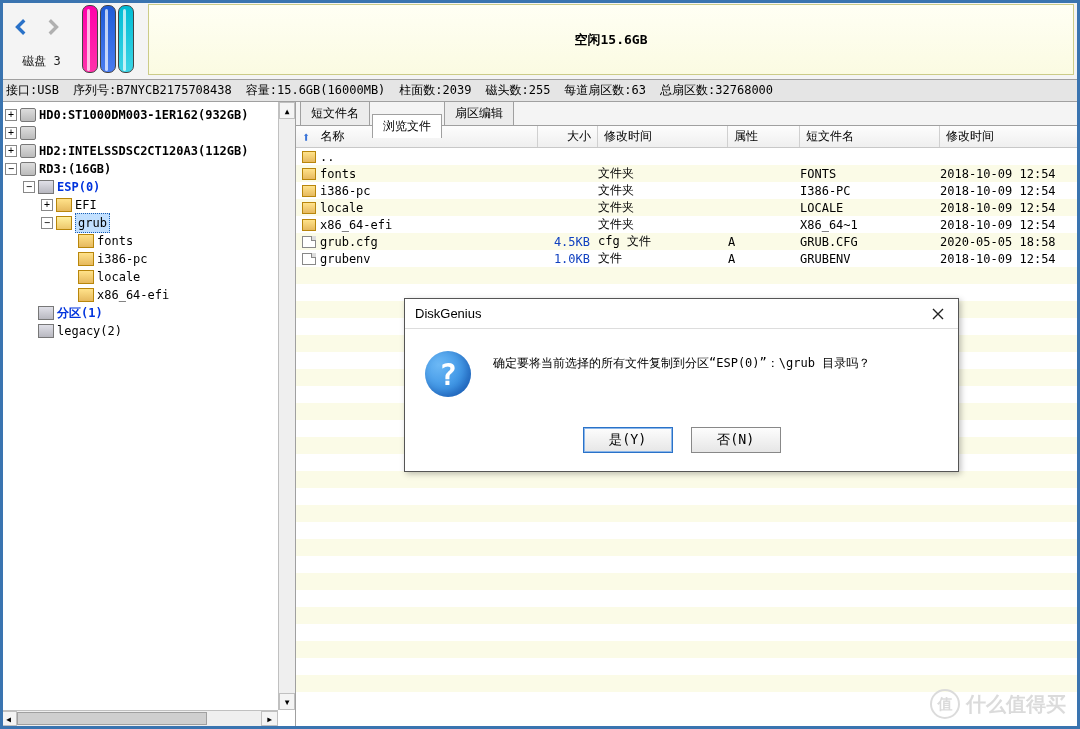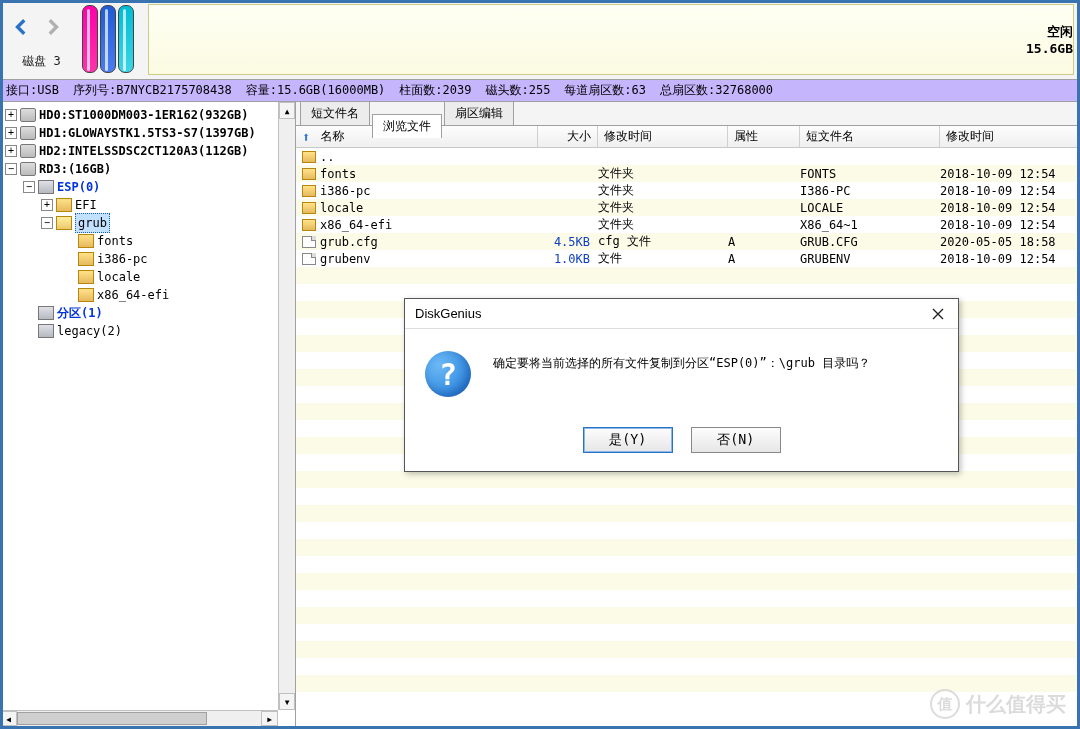--- a/index.html
+++ b/index.html
@@ -13,24 +13,24 @@
   .nav-label { font-size: 12px; margin-top: 14px; color: #222; font-family: "SimSun", monospace; margin-left: 9px; }
 
   .bars { display: flex; align-items: flex-end; gap: 2px; padding: 4px 4px 4px 4px; }
   .bar { width: 16px; height: 68px; border-radius: 7px; border: 1px solid #444; background: linear-gradient(#ccc, #eee); position: relative; }
   .bar.magenta { background: linear-gradient(#ff00aa, #ff33aa); }
   .bar.blue    { background: linear-gradient(#1e5bd6, #4a7cf0); }
   .bar.cyan    { background: linear-gradient(#00bcd4, #3dd5e6); }
   .bar::before { content: ""; position: absolute; left: 4px; top: 3px; width: 3px; height: 62px; background: rgba(255,255,255,.7); border-radius: 2px; }
 
   .capacity-box { flex: 1; display: flex; flex-direction: column; padding: 2px; }
-  .cap-top { flex: 1; border: 1px solid #cc8; background: linear-gradient(#fffff4, #fbfbe2); display: flex; flex-direction: column; justify-content: center; align-items: flex-end; }
+  .cap-top { flex: 1; border: 1px solid #cc8; background: linear-gradient(#fffff4, #fbfbe2); display: flex; flex-direction: row; justify-content: center; align-items: center; }
   .cap-top div { font-size: 13px; font-weight: bold; font-family: "SimSun", monospace; }
 
-  .infobar { height: 22px; border-bottom: 1px solid #a0a0a0; background: #c4b5fd; display: flex; align-items: center; padding: 0 6px; gap: 14px; font-family: "SimSun", monospace; white-space: nowrap; }
+  .infobar { height: 22px; border-bottom: 1px solid #a0a0a0; background: #e5e5e5; display: flex; align-items: center; padding: 0 6px; gap: 14px; font-family: "SimSun", monospace; white-space: nowrap; }
 
   .main { display: flex; height: calc(729px - 105px); }
   .tree-pane { width: 296px; border-right: 1px solid #a0a0a0; overflow: hidden; position: relative; background: #fff; }
   .tree-inner { padding: 4px 2px; font-family: "SimSun", monospace; line-height: 18px; }
   .tree-row { display: flex; align-items: center; white-space: nowrap; height: 18px; }
   .tree-row .exp { width: 12px; height: 12px; border: 1px solid #888; display: inline-flex; align-items: center; justify-content: center; font-size: 10px; line-height: 1; margin: 0 3px; background: #fff; cursor: pointer; }
   .tree-row .noexp { width: 18px; display: inline-block; }
   .tree-row .ic { width: 16px; height: 14px; margin-right: 3px; display: inline-block; }
   .disk-ic { background: linear-gradient(#ddd,#bbb); border: 1px solid #777; border-radius: 2px; }
   .folder-ic { background: linear-gradient(#ffe28a,#e6b95e); border: 1px solid #b8860b; }
@@ -132,21 +132,20 @@
   <div class="tree-pane">
     <div class="tree-inner">
       <div class="tree-row">
           <span class="exp">+</span>
           <span class="ic disk-ic"></span>
           <span class="bold">HD0:ST1000DM003-1ER162(932GB)</span>
         </div>
       <div class="tree-row">
           <span class="exp">+</span>
           <span class="ic disk-ic"></span>
-          <span class="bold">HD1:GLOWAYSTK1.5TS3-S7(1397GB)</span>
         </div>
       <div class="tree-row">
           <span class="exp">+</span>
           <span class="ic disk-ic"></span>
           <span class="bold">HD2:INTELSSDSC2CT120A3(112GB)</span>
         </div>
       <div class="tree-row">
           <span class="exp">−</span>
           <span class="ic disk-ic"></span>
           <span class="bold">RD3:(16GB)</span>

